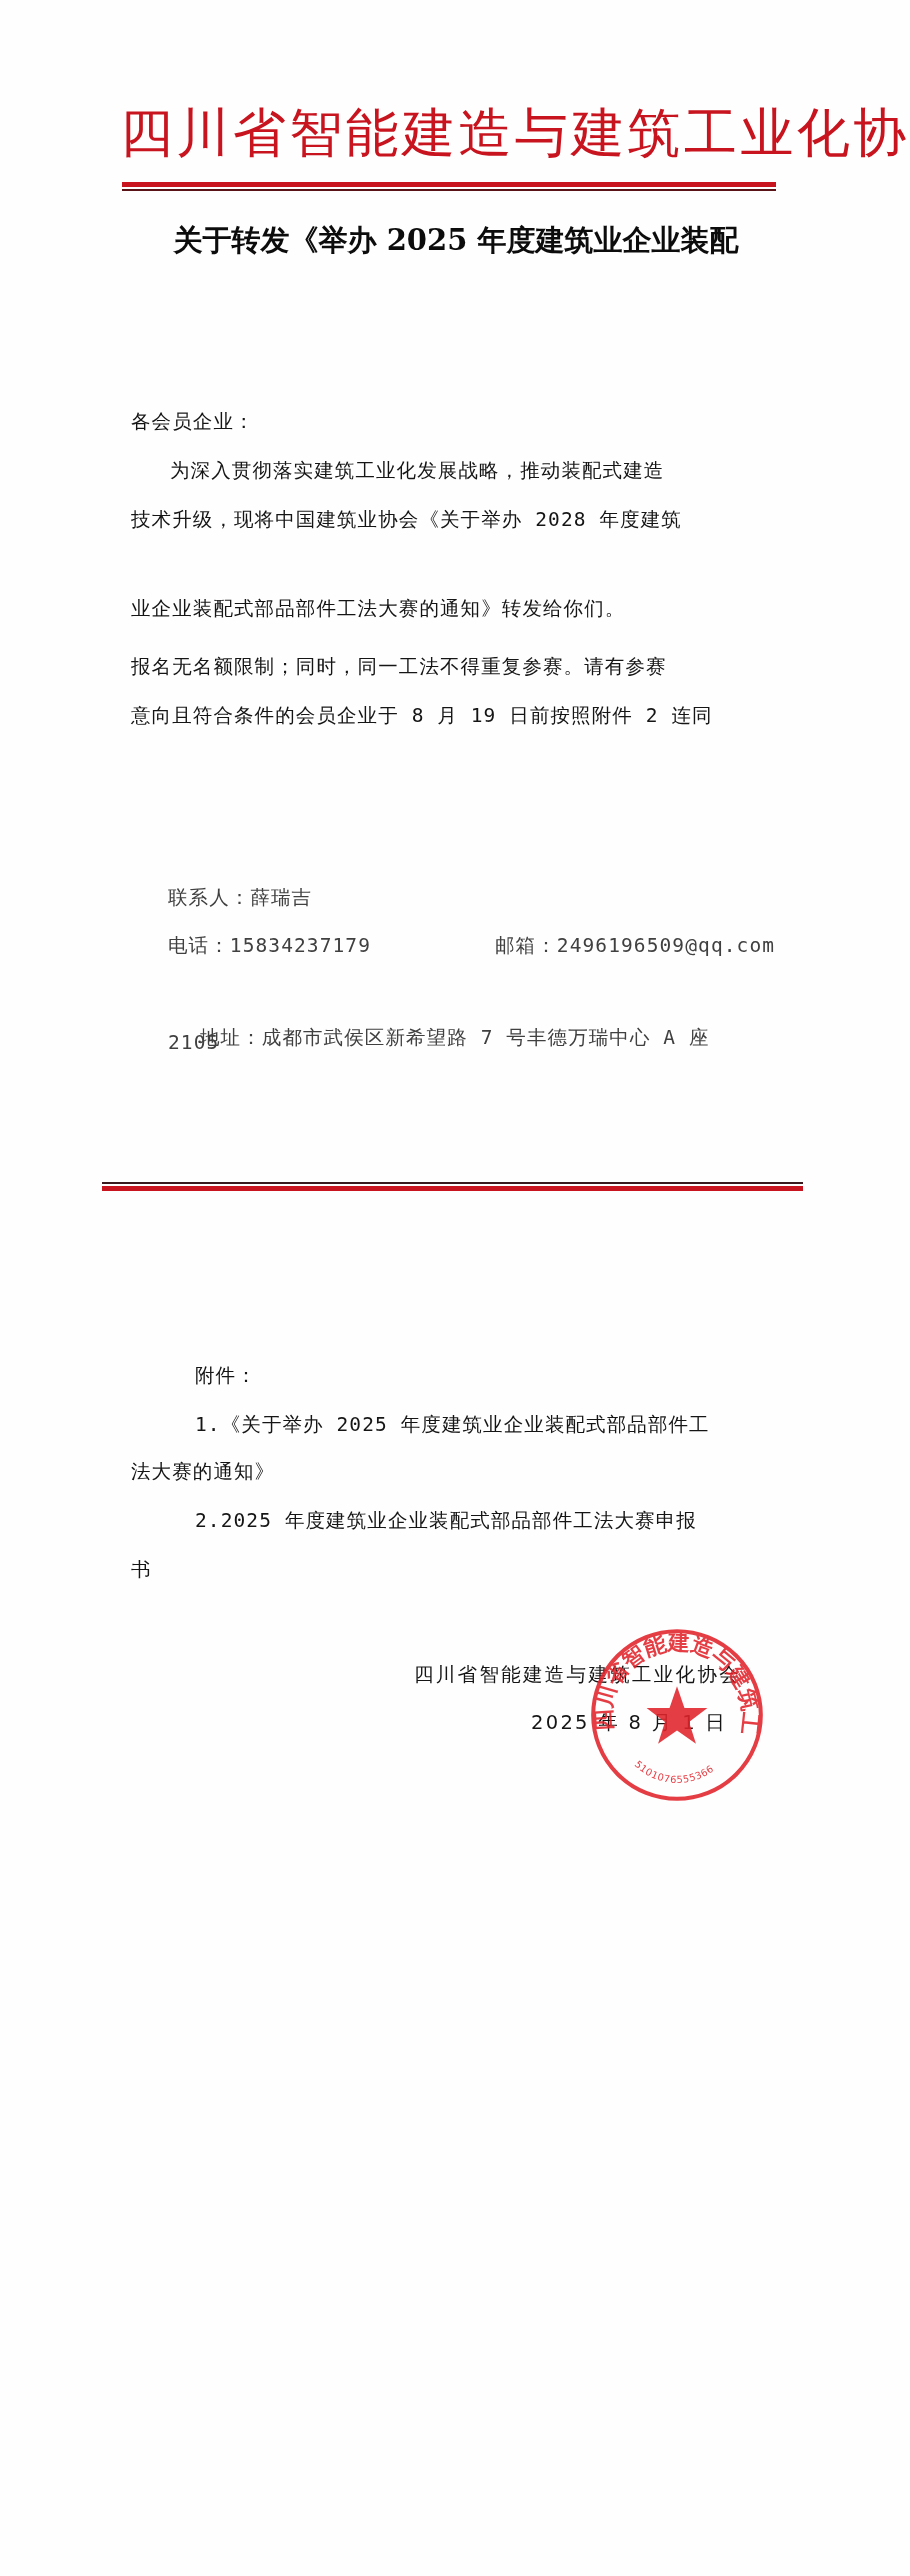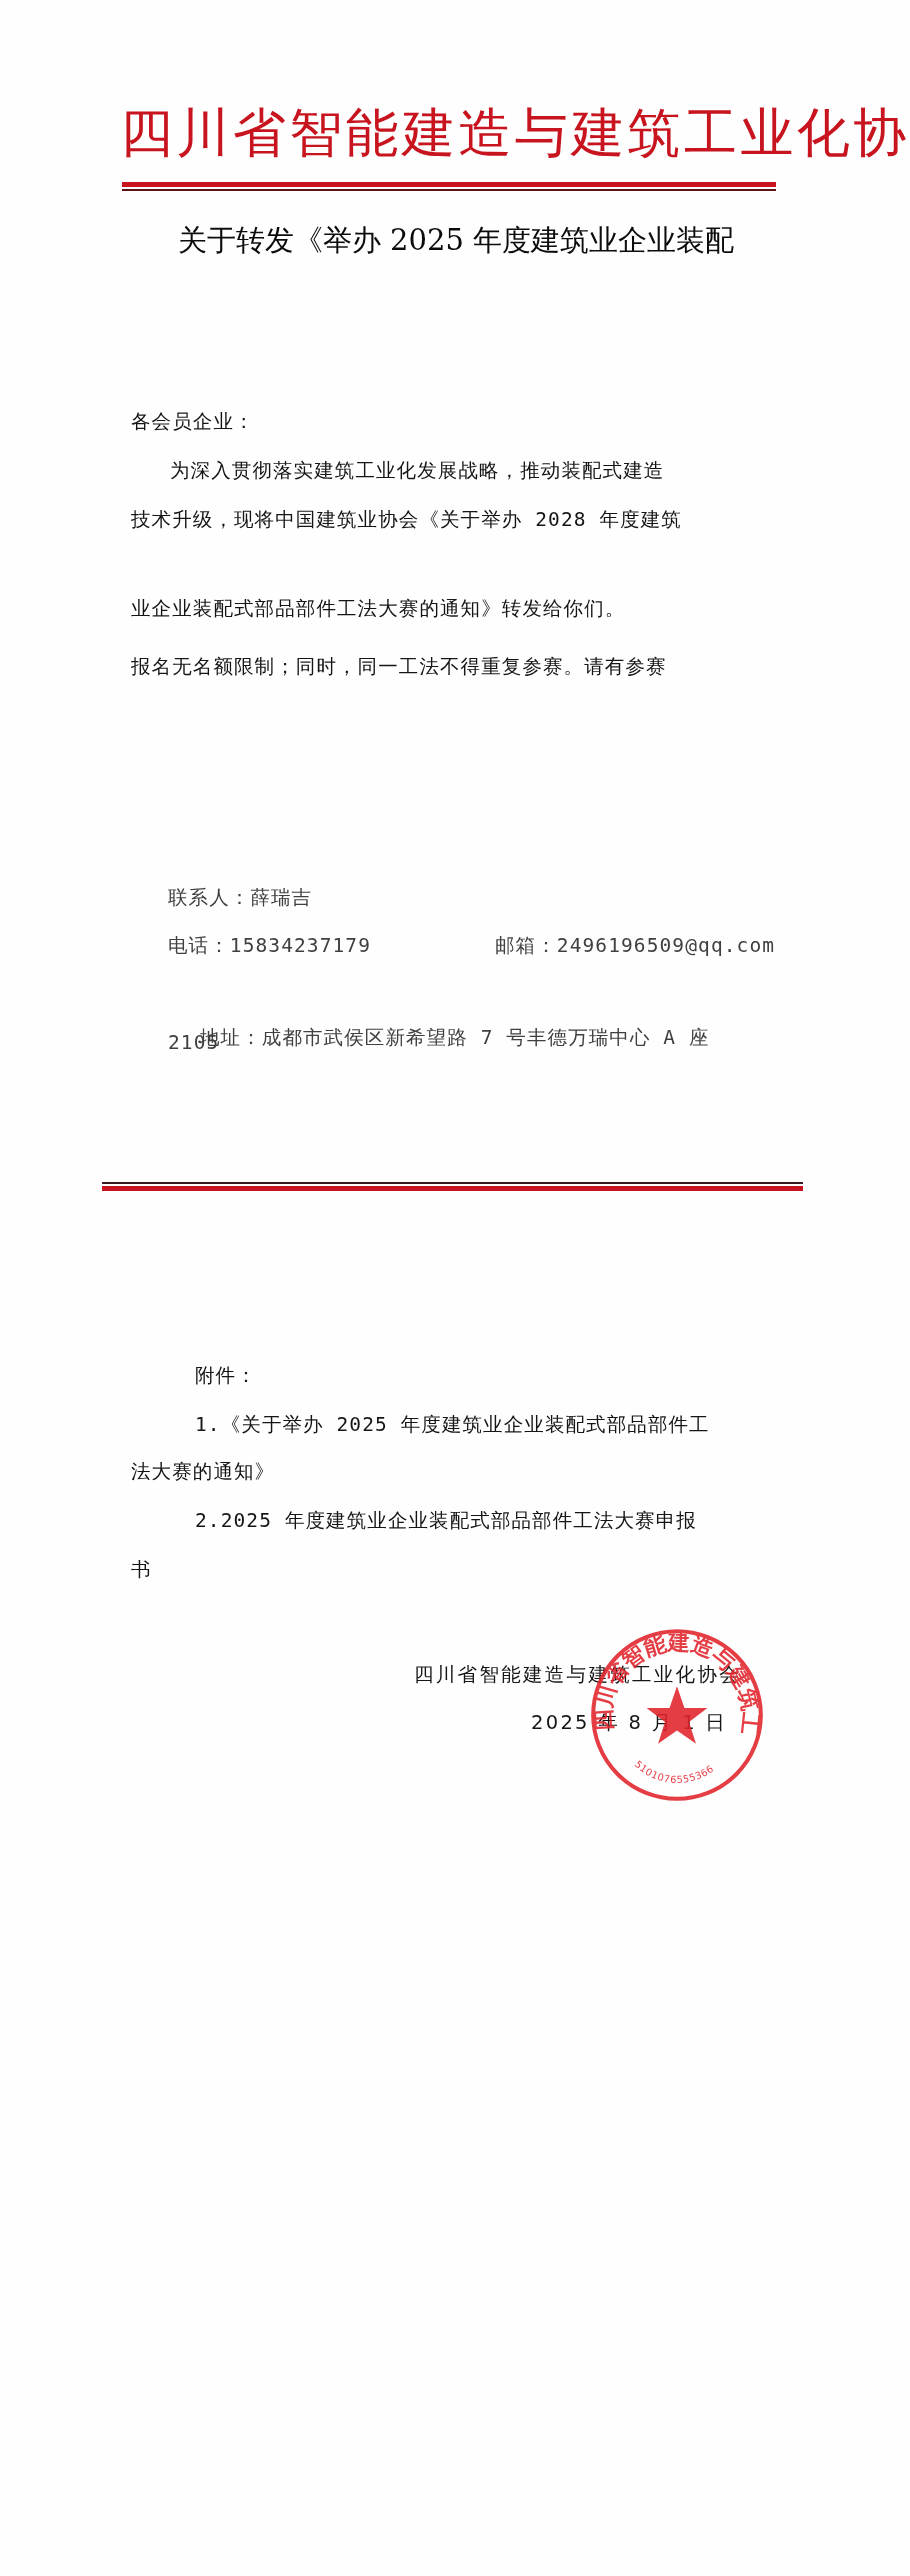--- a/index.html
+++ b/index.html
@@ -46,21 +46,21 @@
       left: 122px; top: 189px; width: 654px; height: 1.7px;
       background: #5a1418;
     }
 
     
     .doc-title {
       left: 103px;
       width: 706px;
       text-align: center;
       font-family: "DejaVu Serif", "Liberation Serif", serif;
-      font-weight: normal;
+      font-weight: bold;
       font-size: 29px;
       line-height: 34px;
       color: #0c0c0c;
       white-space: nowrap;
     }
     .doc-title.l1 { top: 223px; }
     .doc-title.l2 { top: 294px; }
 
     
     .body-text {
@@ -124,20 +124,21 @@
 
   <div class="abs doc-title l1">关于转发《举办 2025 年度建筑业企业装配</div>
 
   <div class="abs body-text indent" style="top:459px;">为深入贯彻落实建筑工业化发展战略，推动装配式建造</div>
 
   <div class="abs body-text" style="top:410px;">各会员企业：</div>
   <div class="abs body-text" style="top:508px;">技术升级，现将中国建筑业协会《关于举办 2028 年度建筑</div>
   <div class="abs body-text" style="top:557px;margin-top:40px;">业企业装配式部品部件工法大赛的通知》转发给你们。</div>
 
   <div class="abs body-text" style="top:655px;">报名无名额限制；同时，同一工法不得重复参赛。请有参赛</div>
+  <div class="abs body-text" style="top:704px;">意向且符合条件的会员企业于 8 月 19 日前按照附件 2 连同</div>
 
   <div class="abs contact" style="top:886px;">
     <span>联系人：</span><span>薛瑞吉</span>
   </div>
   <div class="abs contact" style="top:934px;">
     <span>电话：</span><span>15834237179</span>
   </div>
   <div class="abs contact" style="top:934px; left:495px;">
     <span>邮箱：</span><span>2496196509@qq.com</span>
   </div>

